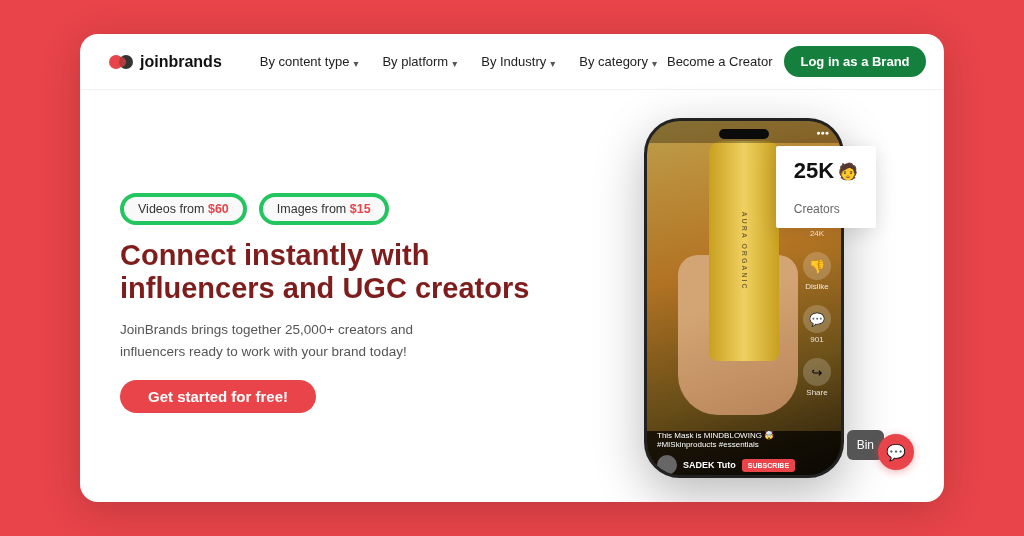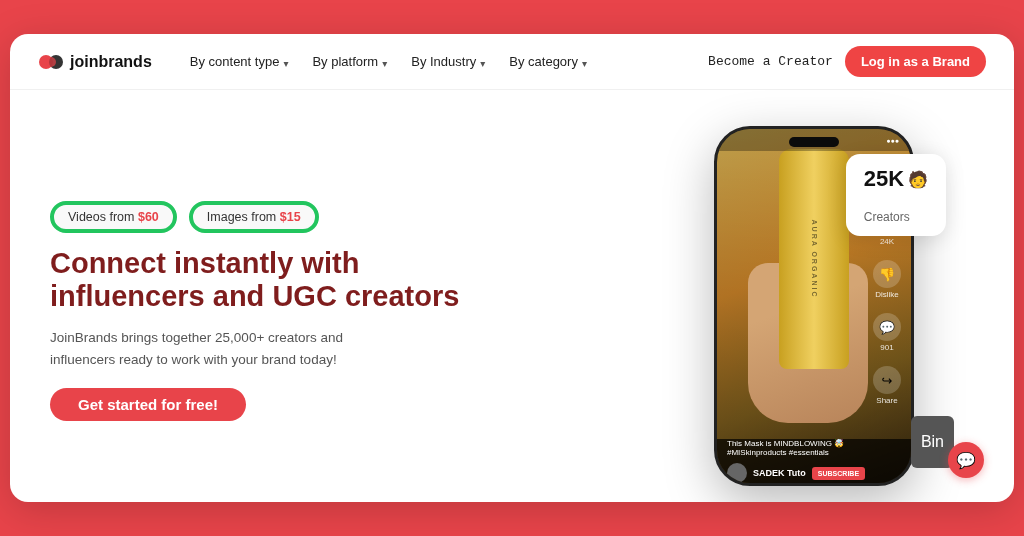--- a/index.html
+++ b/index.html
@@ -8,28 +8,27 @@
       width: 1024px;
       height: 536px;
       display: flex;
       align-items: center;
       justify-content: center;
       font-family: -apple-system, BlinkMacSystemFont, 'Segoe UI', sans-serif;
       overflow: hidden;
     }
     .card {
       background: white;
-      width: 1004px;
+      width: 864px;
       height: 468px;
       border-radius: 18px;
       overflow: hidden;
       display: flex;
       flex-direction: column;
       box-shadow: 0 8px 40px rgba(0,0,0,0.18);
-      gap: 8px;
     }
     
     .navbar {
       display: flex;
       align-items: center;
       padding: 0 28px;
       height: 56px;
       border-bottom: 1px solid #f0f0f0;
       flex-shrink: 0;
     }
@@ -72,25 +71,24 @@
     .nav-right {
       display: flex;
       align-items: center;
       gap: 12px;
     }
     .become-creator {
       font-size: 13px;
       color: #222;
       cursor: pointer;
       white-space: nowrap;
-      font-family: Liberation Mono, monospace;
     }
     .btn-login {
       padding: 8px 16px;
-      background: #ef4444;
+      background: #15803d;
       color: white;
       border-radius: 24px;
       font-size: 13px;
       font-weight: 600;
       cursor: pointer;
       border: none;
       white-space: nowrap;
     }
     .btn-signup {
       padding: 8px 18px;
@@ -287,21 +285,21 @@
       padding: 0 12px;
       gap: 4px;
       z-index: 11;
     }
     
     .creators-badge {
       position: absolute;
       top: 28px;
       right: 28px;
       background: white;
-      border-radius: 14px;
+      border-radius: 2px;
       padding: 12px 18px;
       box-shadow: 0 4px 20px rgba(0,0,0,0.12);
       display: flex;
       align-items: center;
       gap: 6px;
       z-index: 20;
     }
     .creators-number {
       font-size: 22px;
       font-weight: 800;
@@ -326,22 +324,22 @@
       gap: 4px;
     }
     
     .bin-btn {
       position: absolute;
       bottom: 28px;
       right: 20px;
       background: #555;
       color: white;
       border-radius: 6px;
-      padding: 17px 10px;
-      font-size: 16px;
+      padding: 8px 10px;
+      font-size: 12px;
       cursor: pointer;
       z-index: 20;
     }
     
     .chat-bubble {
       position: absolute;
       bottom: 18px;
       right: -10px;
       width: 36px;
       height: 36px;

